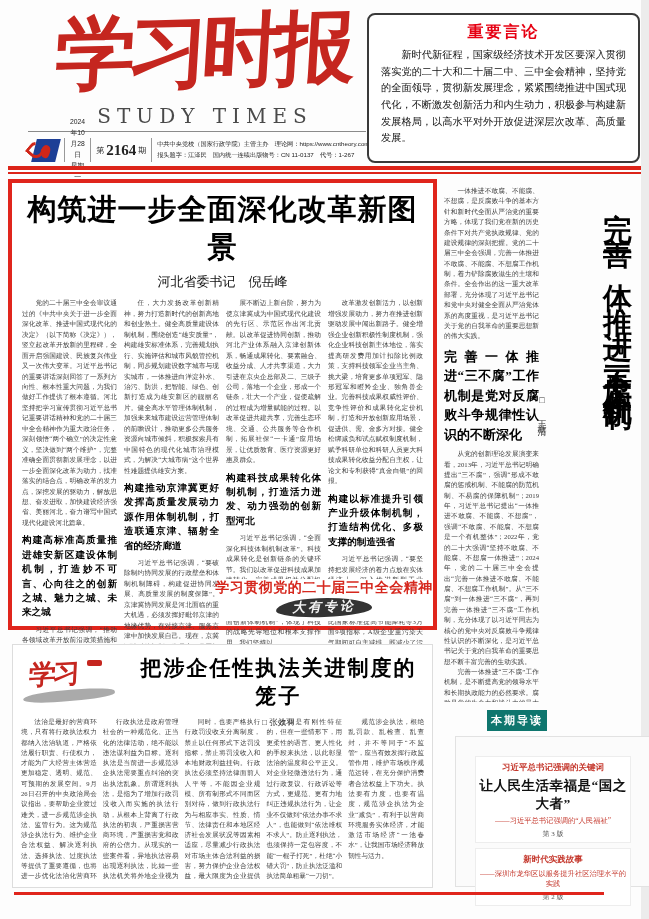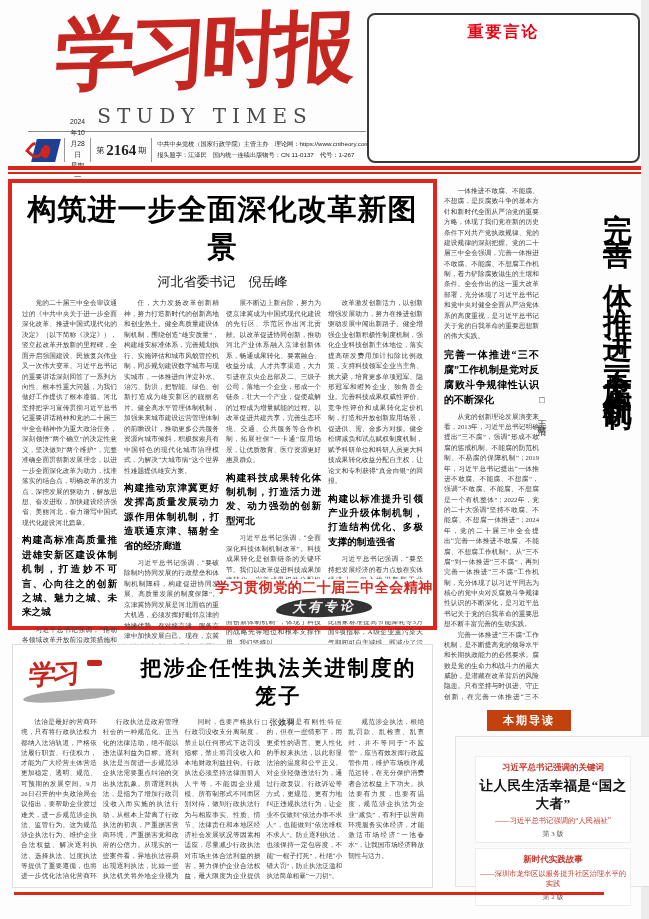--- a/index.html
+++ b/index.html
@@ -60,34 +60,34 @@
                 font-family:"Liberation Sans",sans-serif; white-space:nowrap; }
   .banner .b2 { margin-top:1px; background:#333; color:#f2f2f2; font-size:13px; font-weight:bold;
                 font-style:italic; padding:0 16px 1px; border-radius:45% 55% 50% 50% / 60% 60% 40% 40%;
                 transform:rotate(-2deg); letter-spacing:3px; }
 
   
   .rart { position:absolute; left:444px; top:183px; width:196px; height:522px; }
   .rart .lcol { position:absolute; left:0; top:3px; width:95px; height:516px;
                 font-size:6.7px; line-height:1.55; text-align:justify; color:#3d3d3d; overflow:hidden; }
   .rart .lcol p { text-indent:2em; }
-  .rart .rsub { font-weight:bold; font-size:10px; line-height:1.5; color:#000; margin:5px 0; text-align:justify; }
+  .rart .rsub { font-weight:bold; font-size:13px; line-height:1.5; color:#000; margin:5px 0; text-align:justify; }
   .vtitle { position:absolute; right:2px; top:6px; height:374px; writing-mode:vertical-rl;
             color:#000; font-weight:bold; overflow:hidden; }
   .vtitle .t1 { font-size:29px; letter-spacing:24px; padding-left:8px; }
   .vtitle .t2 { font-size:29px; letter-spacing:5px; }
   .vbyline { position:absolute; right:92px; top:212px; writing-mode:vertical-rl;
              font-size:9px; color:#333; letter-spacing:3px; }
   .rart .rcol { position:absolute; right:0; top:388px; width:97px; height:130px;
                 font-size:6.7px; line-height:1.55; text-align:justify; color:#3d3d3d; overflow:hidden; }
   .rart .rcol p { text-indent:2em; }
 
   
-  .guide-label { position:absolute; left:487px; top:710px; background:#c2410c; color:#fff;
-                 font-size:11px; font-weight:bold; padding:3px 16px; letter-spacing:2px;
+  .guide-label { position:absolute; left:487px; top:710px; background:#0f766e; color:#fff;
+                 font-size:11px; font-weight:bold; padding:3px 4px; letter-spacing:2px;
                  font-family:"Liberation Sans",sans-serif; z-index:2; }
   .guidebox { position:absolute; left:444px; top:736px; width:196px; height:151px; background:#fbfbfb;
               border:1px solid #e2e2e2; padding:19px; display:flex; flex-direction:column; gap:5px;margin-left:11px; }
   .gitem { flex:1; border:1px solid #ededed; background:#fff; text-align:center; padding:5px 3px 3px;
            display:flex; flex-direction:column; justify-content:center; gap:3px; }
   .gkick { color:#c5392e; font-size:8.5px; font-weight:bold; }
   .gtitle { font-size:13.5px; font-weight:bold; color:#111; letter-spacing:0.5px; }
   .gsub { color:#c5392e; font-size:7.3px; }
   .gpage { font-size:7px; color:#555; }
   .redrule-bottom { position:absolute; left:14px; top:892px; width:590px; height:3px; background:#e0251c; }
@@ -139,20 +139,21 @@
   <div class="dl-sec">
     <div class="dl-pub">
       <span>中共中央党校（国家行政学院）主管主办　理论网：https://www.cntheory.com</span><br>
       <span>报头题字：江泽民　国内统一连续出版物号：CN 11-0137　代号：1-267</span>
     </div>
   </div>
 </div>
 
 <div class="remarks">
   <h2>重要言论</h2>
+  <p>新时代新征程，国家级经济技术开发区要深入贯彻落实党的二十大和二十届二中、三中全会精神，坚持党的全面领导，贯彻新发展理念，紧紧围绕推进中国式现代化，不断激发创新活力和内生动力，积极参与构建新发展格局，以高水平对外开放促进深层次改革、高质量发展。</p>
 </div>
 
 <div class="redrule1"></div>
 <div class="redrule2"></div>
 
 <div class="mainbox">
   <h1>构筑进一步全面深化改革新图景</h1>
   <div class="byline">河北省委书记　倪岳峰</div>
   <div class="cols">
     <div class="col">

